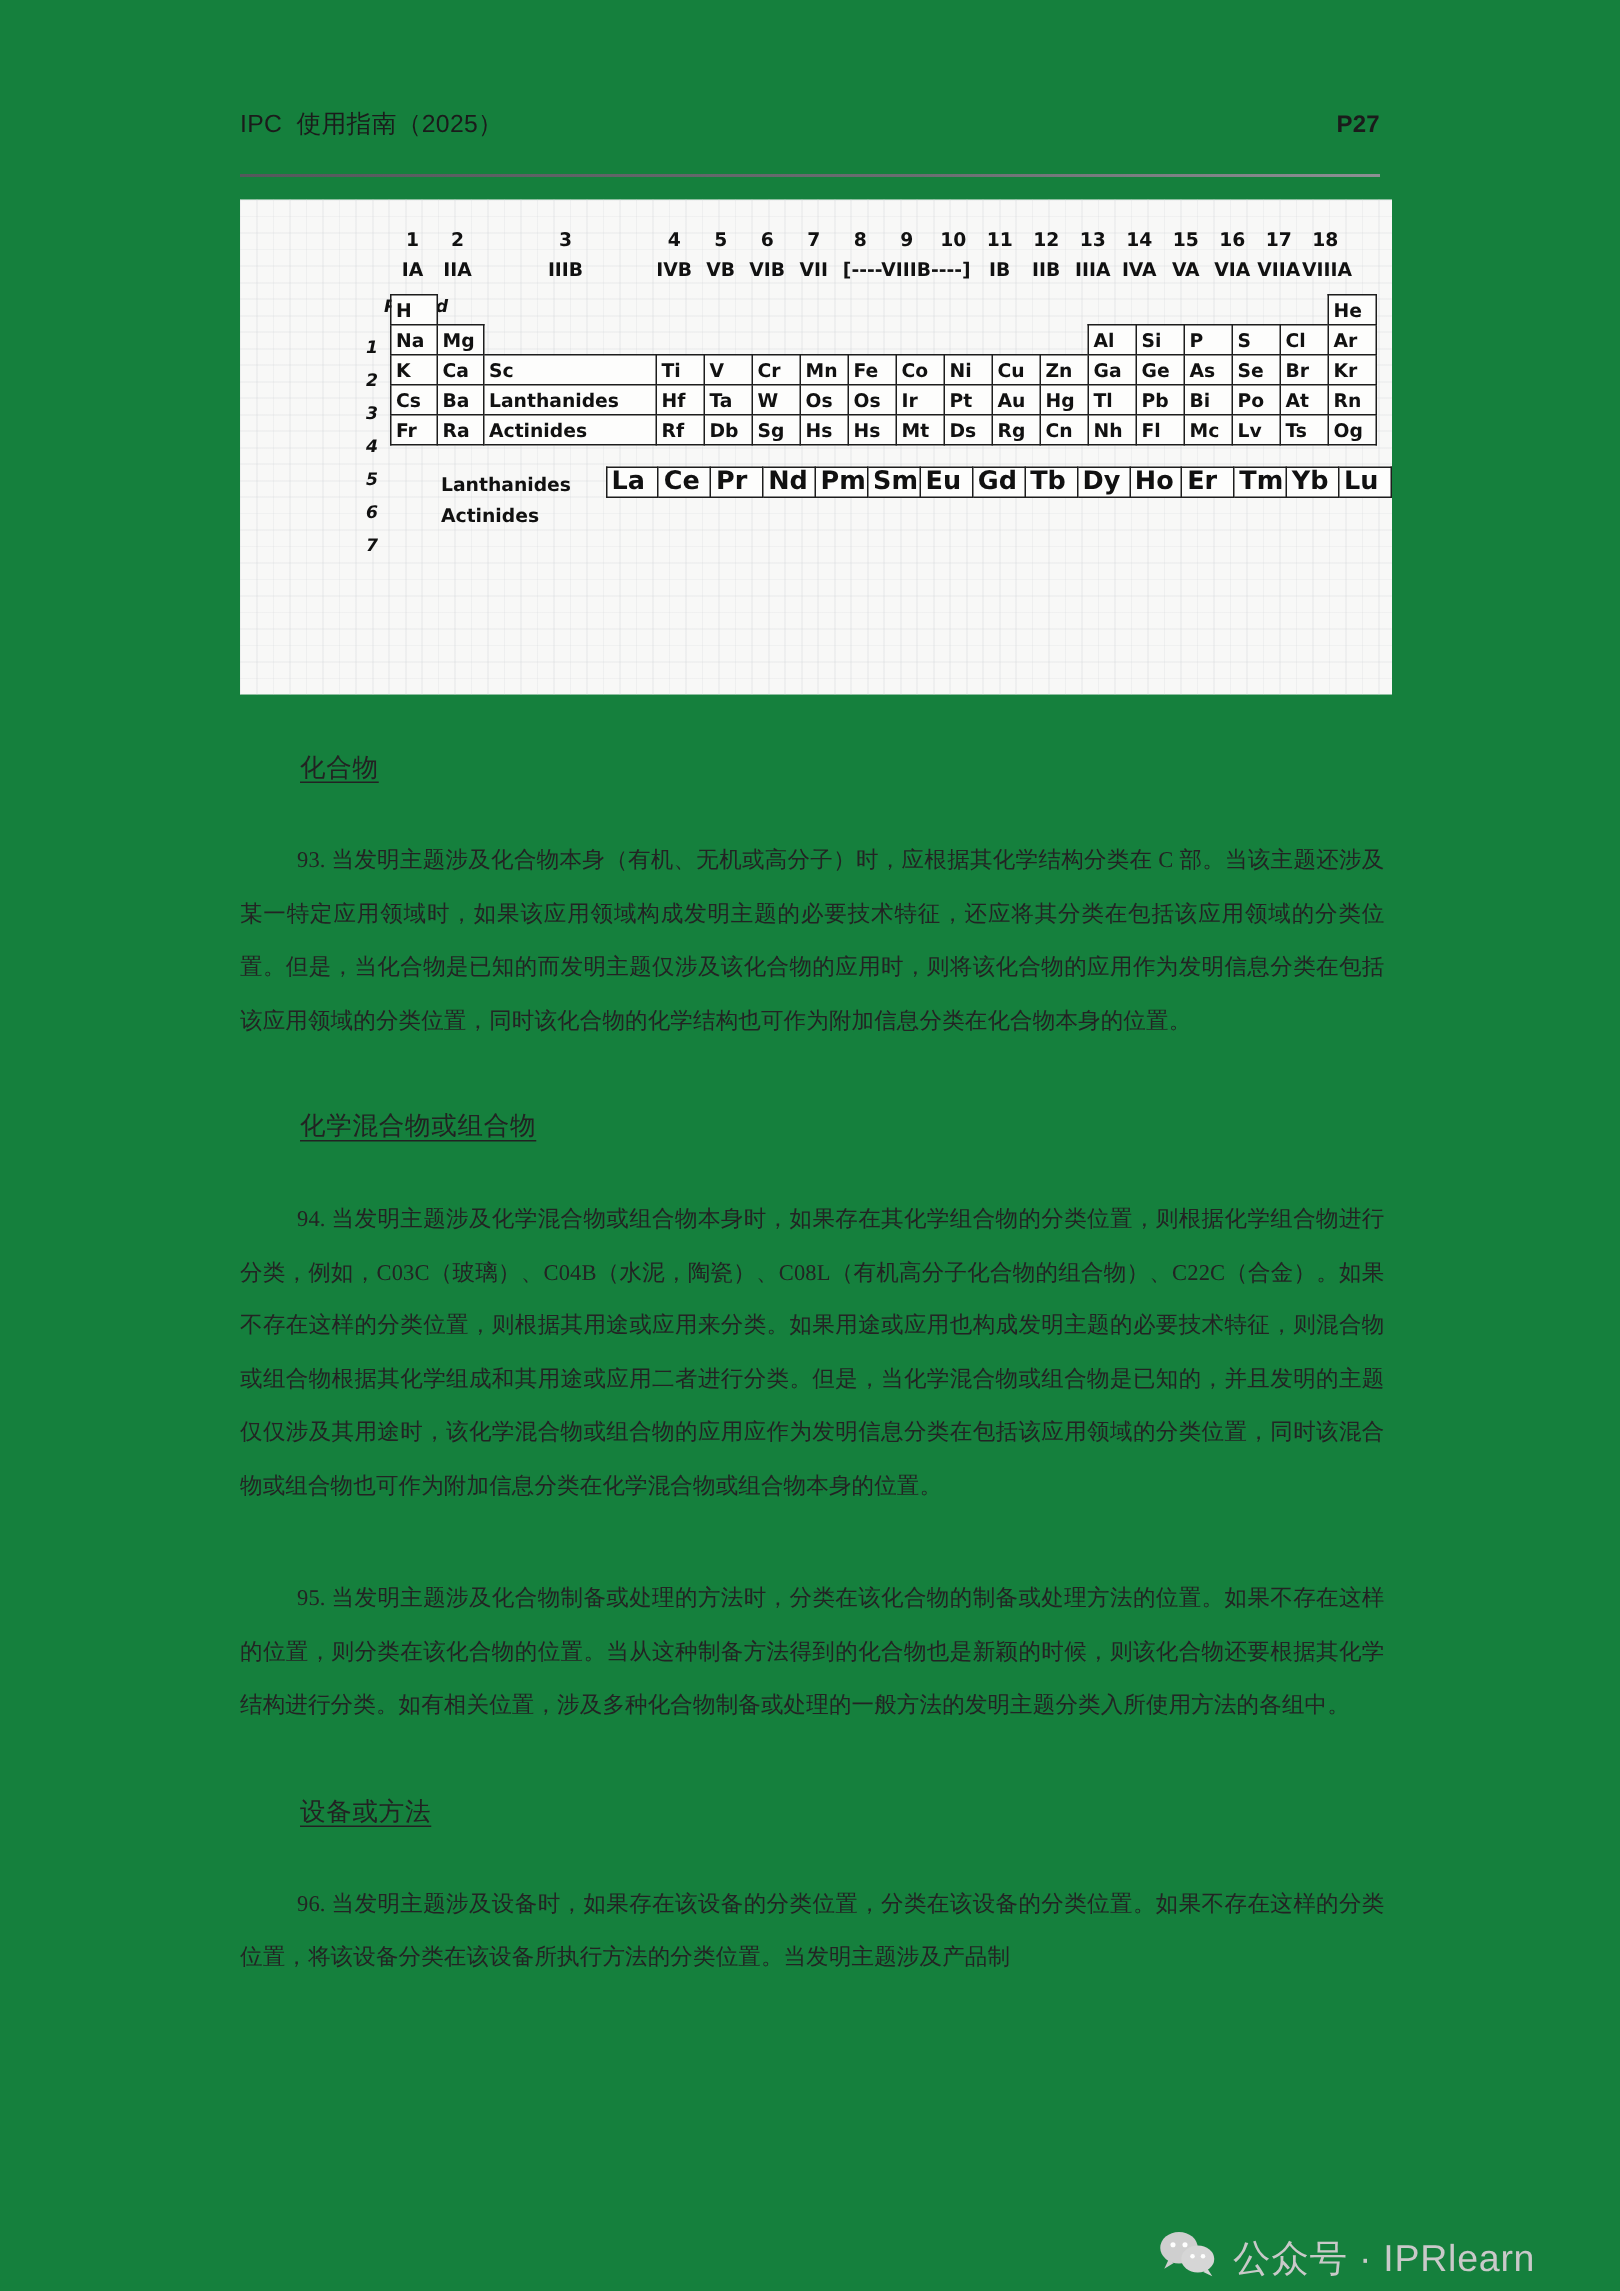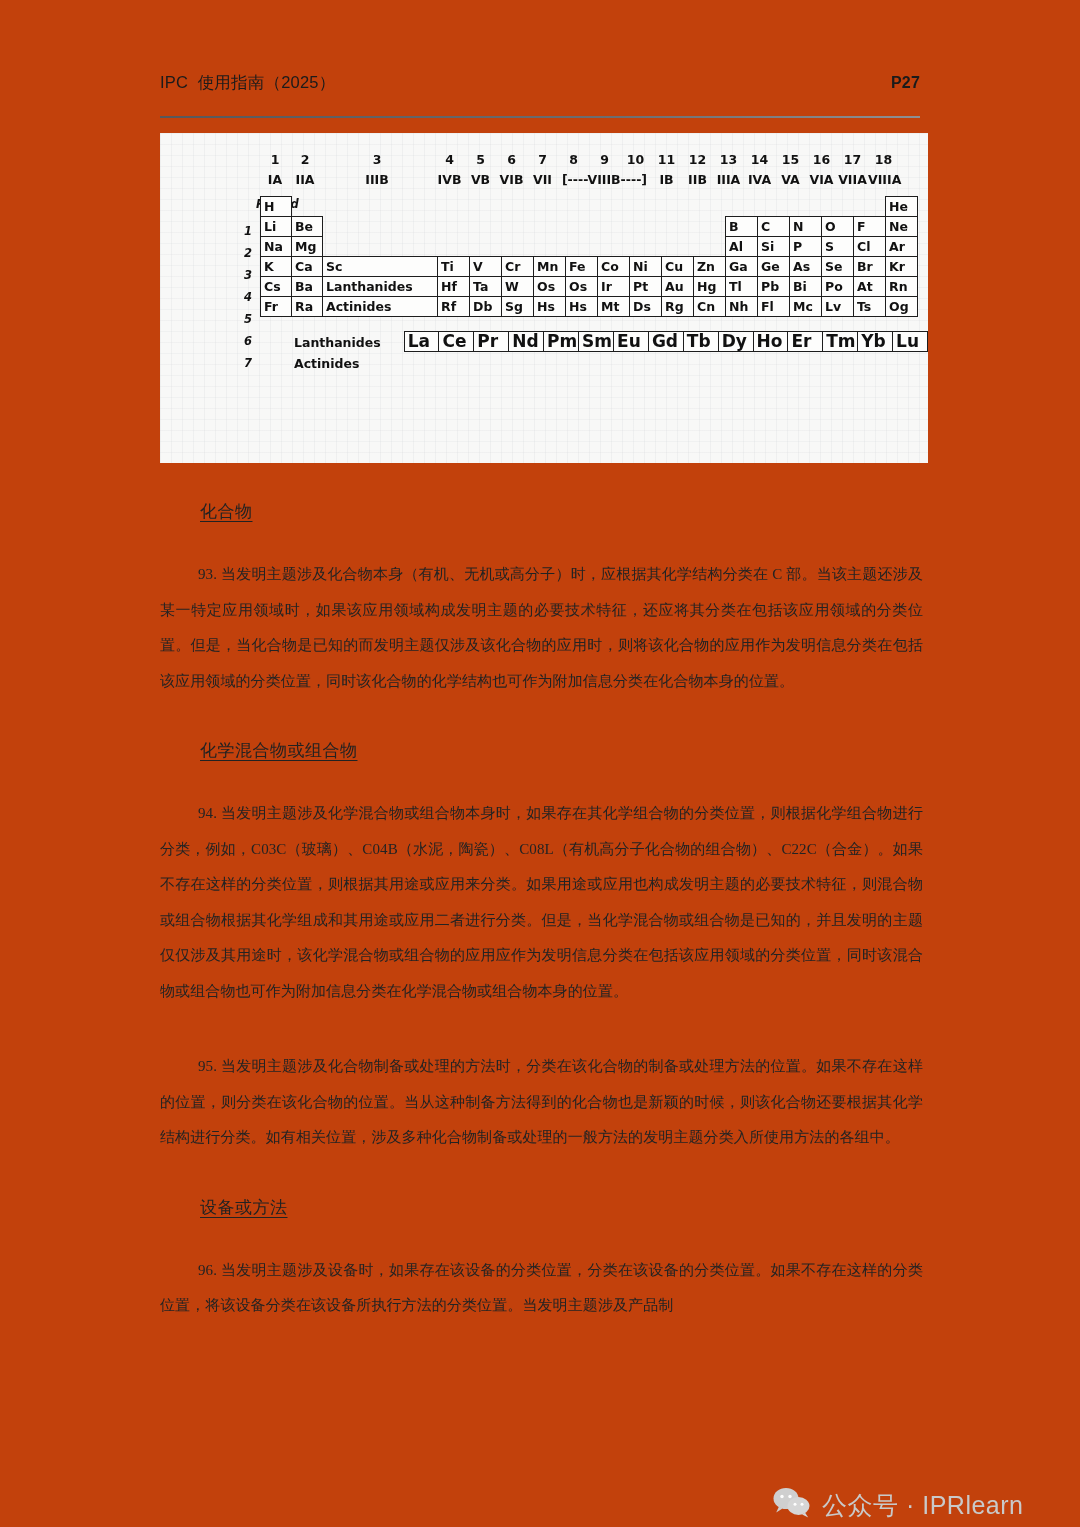--- a/index.html
+++ b/index.html
@@ -13,21 +13,21 @@
     position: relative;
     font-family: "Liberation Serif", "DejaVu Serif", serif;
     color: #1a1a1a;
     overflow: hidden;
   }
 
   
   .page {
     position: absolute;
     inset: 0;
-    background: #c2410c;
+    background: #15803d;
   }
 
   
   .header {
     position: absolute;
     left: 160px;
     top: 72px;
     width: 760px;
     display: flex;
     justify-content: space-between;
@@ -260,32 +260,20 @@
       <div class="periodlabel">Period</div>
 
       <table class="ptable">
         <tbody>
           <tr>
             <td class="c1">H</td>
             <td class="c1 blank"></td>
             <td class="c3 blank"></td>
             <td class="cn blank" colspan="14"></td>
             <td class="cn">He</td>
-          </tr>
-          <tr>
-            <td class="c1">Li</td>
-            <td class="c1">Be</td>
-            <td class="c3 blank"></td>
-            <td class="cn blank" colspan="9"></td>
-            <td class="cn">B</td>
-            <td class="cn">C</td>
-            <td class="cn">N</td>
-            <td class="cn">O</td>
-            <td class="cn">F</td>
-            <td class="cn">Ne</td>
           </tr>
           <tr>
             <td class="c1">Na</td>
             <td class="c1">Mg</td>
             <td class="c3 blank"></td>
             <td class="cn blank" colspan="9"></td>
             <td class="cn">Al</td>
             <td class="cn">Si</td>
             <td class="cn">P</td>
             <td class="cn">S</td>

